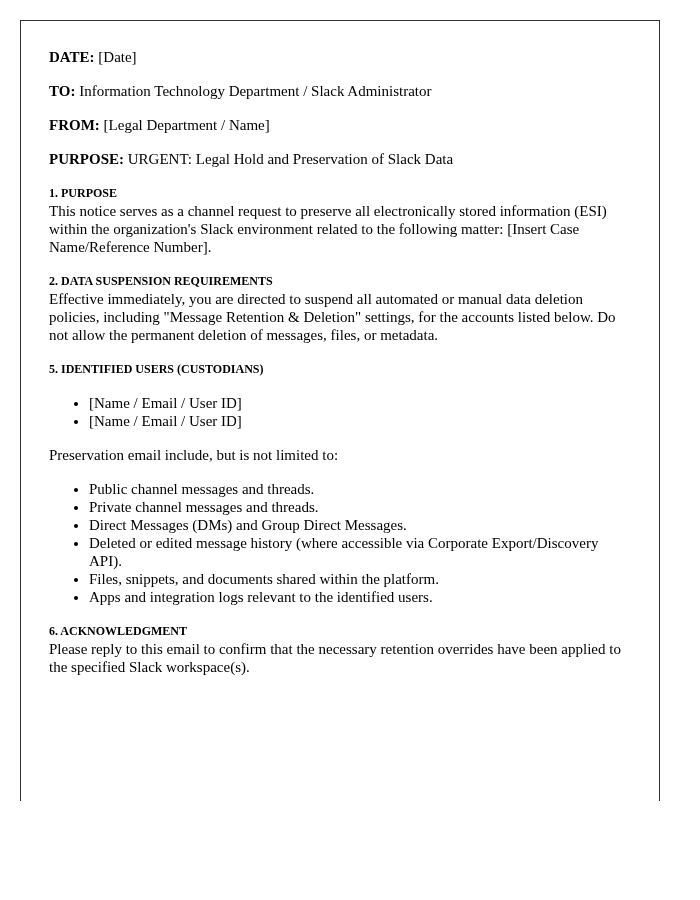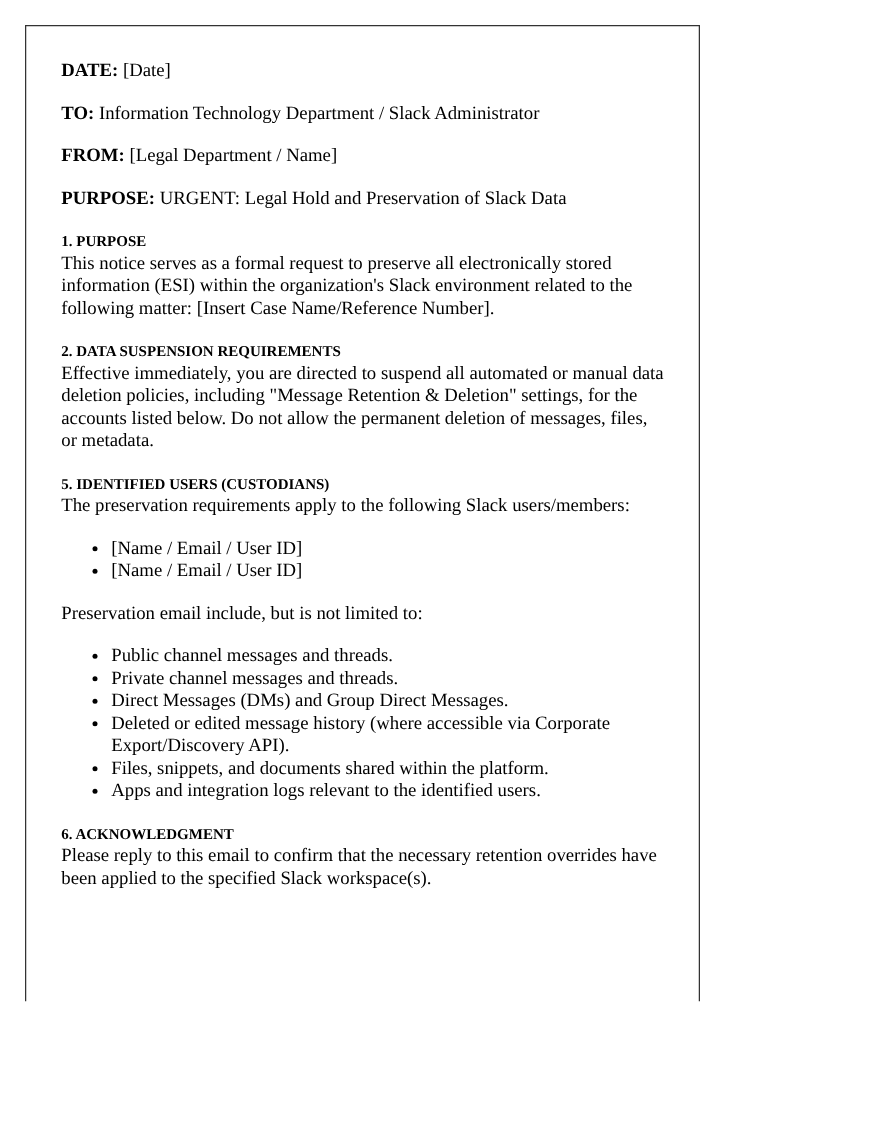--- a/index.html
+++ b/index.html
@@ -13,21 +13,21 @@
     body {
       font-family: "Liberation Serif", serif;
       font-size: 15px;
       color: #000000;
       position: relative;
     }
     .page {
       position: absolute;
       left: 20px;
       top: 20px;
-      width: 540px;
+      width: 640px;
       height: 781px;
       border-left: 1px solid #333333;
       border-right: 1px solid #333333;
       border-top: 1px solid #333333;
       box-sizing: border-box;
       padding: 27px 28px 0 28px;
       line-height: 18px;
     }
     .field {
       margin: 0 0 16px 0;
@@ -63,31 +63,30 @@
   <div class="field"><b>DATE:</b><span> [Date]</span></div>
 
   <div class="field"><b>TO:</b><span> Information Technology Department / Slack Administrator</span></div>
 
   <div class="field"><b>FROM:</b><span> [Legal Department / Name]</span></div>
 
   <div class="field"><b>PURPOSE:</b><span> URGENT: Legal Hold and Preservation of Slack Data</span></div>
 
   <div class="section">
     <h3>1. PURPOSE</h3>
-    <p>This notice serves as a formal request to preserve all electronically stored information (ESI) within the organization's Slack environment related to the following matter: [Insert Case Name/Reference Number].</p>
+    <p>This notice serves as a channel request to preserve all electronically stored information (ESI) within the organization's Slack environment related to the following matter: [Insert Case Name/Reference Number].</p>
   </div>
 
   <div class="section">
     <h3>2. DATA SUSPENSION REQUIREMENTS</h3>
     <p>Effective immediately, you are directed to suspend all automated or manual data deletion policies, including "Message Retention &amp; Deletion" settings, for the accounts listed below. Do not allow the permanent deletion of messages, files, or metadata.</p>
   </div>
 
   <div class="section sec-users">
     <h3>5. IDENTIFIED USERS (CUSTODIANS)</h3>
-    <p>The preservation requirements apply to the following Slack users/members:</p>
     <ul>
       <li>[Name / Email / User ID]</li>
       <li>[Name / Email / User ID]</li>
     </ul>
   </div>
 
   <div class="section">
     <p>Preservation email include, but is not limited to:</p>
     <ul>
       <li>Public channel messages and threads.</li>

